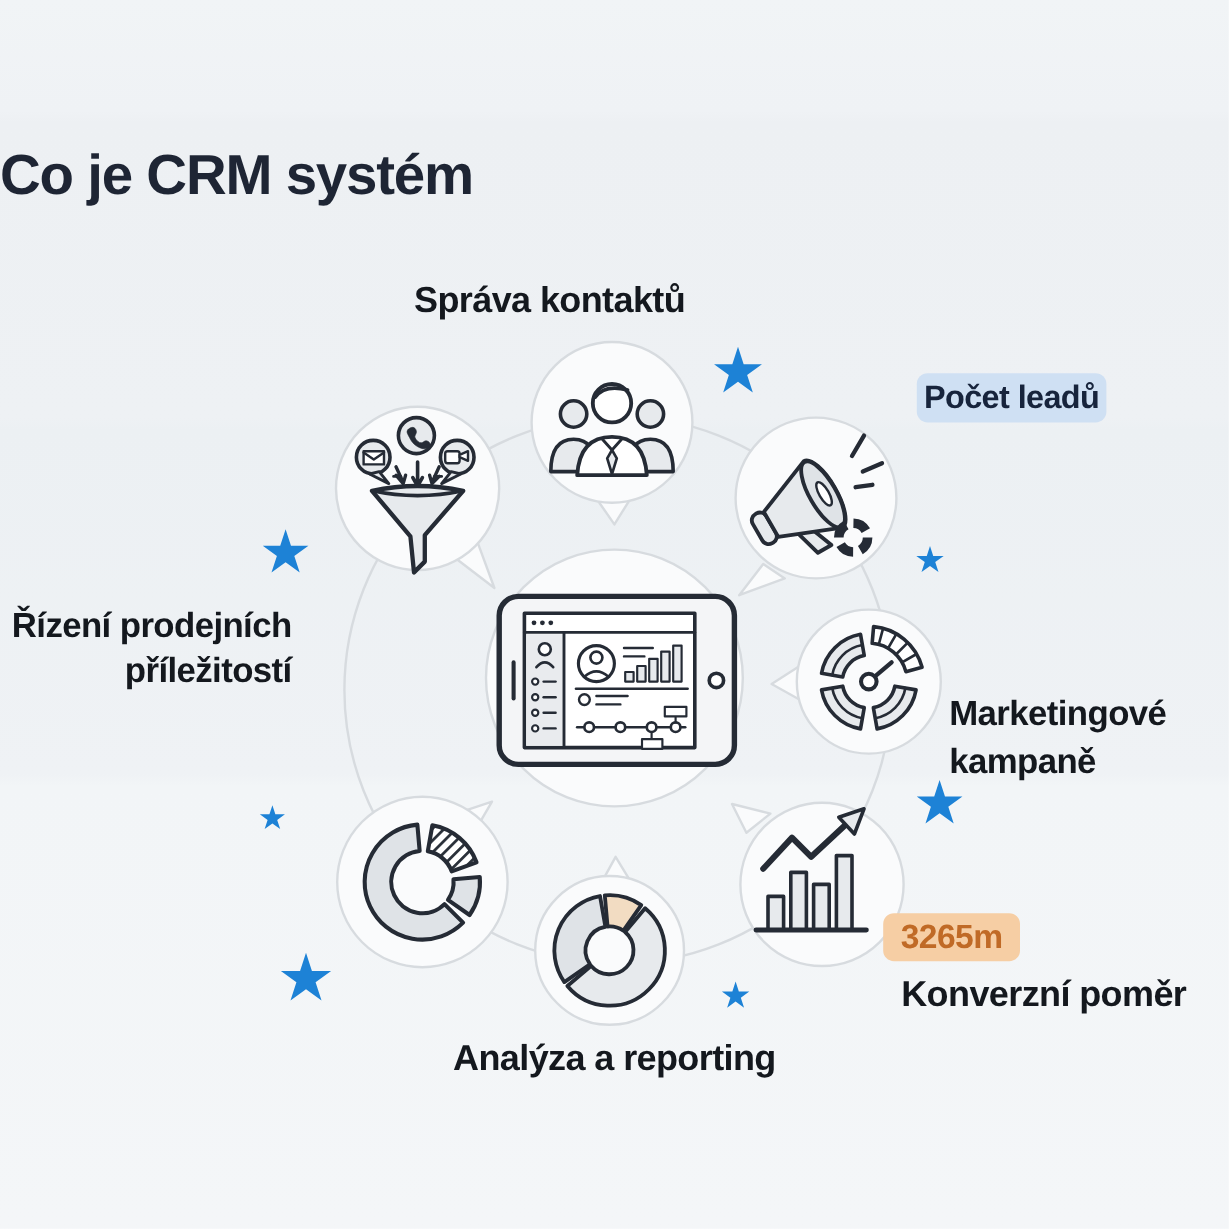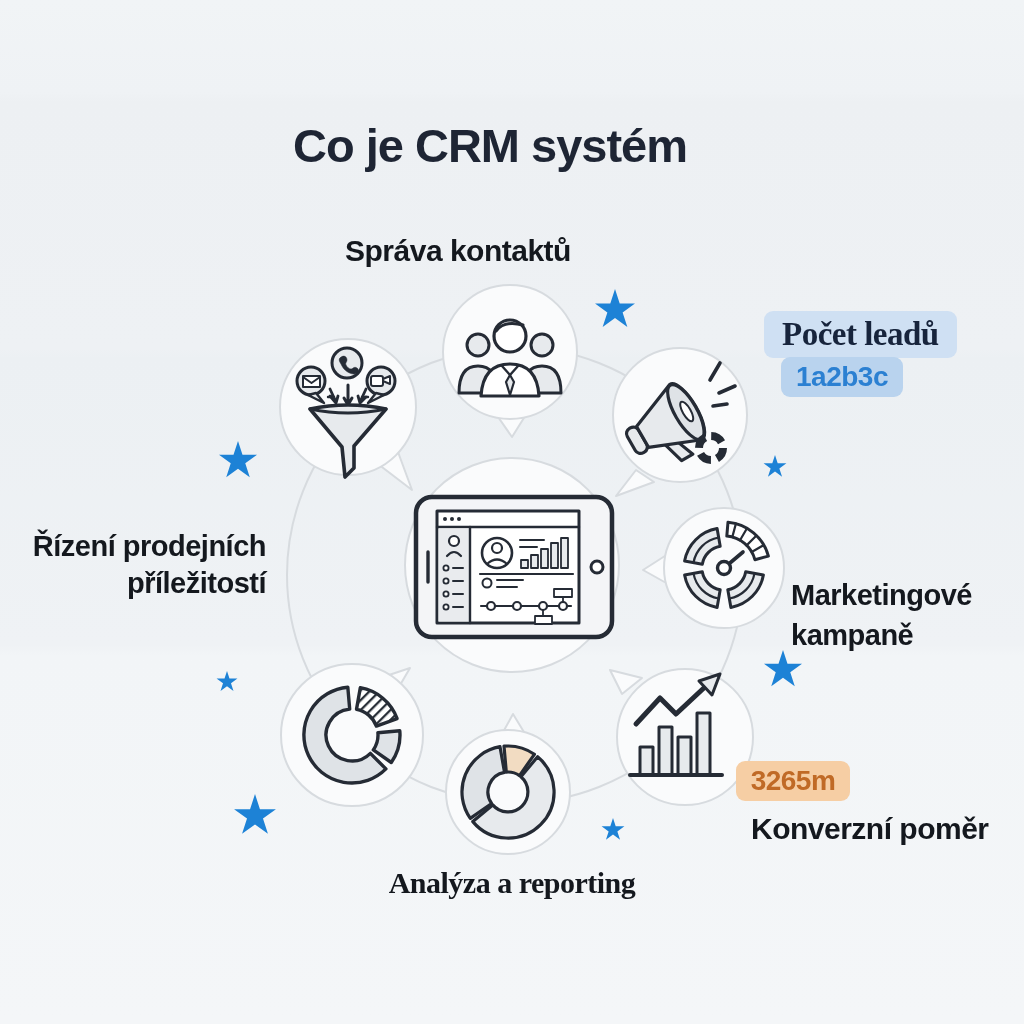--- a/index.html
+++ b/index.html
@@ -11,40 +11,40 @@
       #f1f4f6 0%, #eff2f5 9%, #edf0f3 10%,
       #eef1f4 34%, #ecf0f3 35%,
       #eff2f5 63%, #f2f5f7 64%,
       #f4f6f8 100%);
     font-family:"Liberation Sans","DejaVu Sans",sans-serif;
     color:var(--label-text);
   }
   .abs{position:absolute;}
   svg.diagram{position:absolute;left:0;top:0;}
   .page-title{
-    left:0;top:118px;width:980px;text-align:center;
+    left:0;top:118px;width:980px;text-align:left;
     font-size:47px;font-weight:700;letter-spacing:-1px;
     color:var(--title-text);
   }
   .feature-label{
     font-weight:700;color:var(--label-text);letter-spacing:-0.5px;
   }
   .label-contacts{left:0;top:234px;width:916px;text-align:center;font-size:30px;}
   .label-campaigns{left:791px;top:528px;width:220px;font-size:29px;line-height:40px;margin-top:47px;}
-  .label-sales{right:758px;top:504px;width:235px;text-align:right;font-size:29px;line-height:37px;margin-top:24px;}
+  .label-sales{right:781px;top:504px;width:235px;text-align:right;font-size:29px;line-height:37px;}
   .label-conversion{left:751px;top:812px;font-size:30px;white-space:nowrap;}
-  .label-analytics{left:0;top:866px;width:1024px;text-align:center;font-size:30px;font-family:Liberation Serif, serif;}
+  .label-analytics{left:0;top:866px;width:1024px;text-align:center;font-size:30px;}
   .badge{
     border-radius:9px;font-weight:700;letter-spacing:-0.5px;
     display:inline-block;text-align:center;
   }
   .badge-leads-label{
-    left:764px;top:311px;min-width:140px;padding:5px 18px;
+    left:764px;top:311px;min-width:140px;padding:5px 6px;
     background:var(--leads-label-bg);color:var(--leads-label-text);
-    font-size:33px;font-weight:600;font-family:Liberation Serif, serif;
+    font-size:27px;font-weight:600;
   }
   .badge-leads-value{
     left:781px;top:357px;min-width:84px;padding:4px 15px;
     background:var(--leads-value-bg);color:var(--leads-value-text);
     font-size:28px;
   }
   .badge-conversion-value{
     left:736px;top:761px;min-width:86px;padding:4px 14px;
     background:var(--conversion-value-bg);color:var(--conversion-value-text);
     font-size:28px;
@@ -218,21 +218,20 @@
     <use href="#star" class="star" transform="translate(255,816) scale(22)"></use>
     <use href="#star" class="star" transform="translate(613,830) scale(12)"></use>
     <use href="#star" class="star" transform="translate(783,670) scale(20)"></use>
   </svg>
 
   <div class="abs page-title">Co je CRM systém</div>
 
   <div class="abs feature-label label-contacts">Správa kontaktů</div>
 
   <div class="abs badge badge-leads-label">Počet leadů</div>
-  <div class="abs badge badge-leads-value">1a2b3c</div>
 
   <div class="abs feature-label label-campaigns">Marketingové kampaně</div>
 
   <div class="abs feature-label label-sales">Řízení prodejních příležitostí</div>
 
   <div class="abs badge badge-conversion-value">3265m</div>
   <div class="abs feature-label label-conversion">Konverzní poměr</div>
 
   <div class="abs feature-label label-analytics">Analýza a reporting</div>
 

